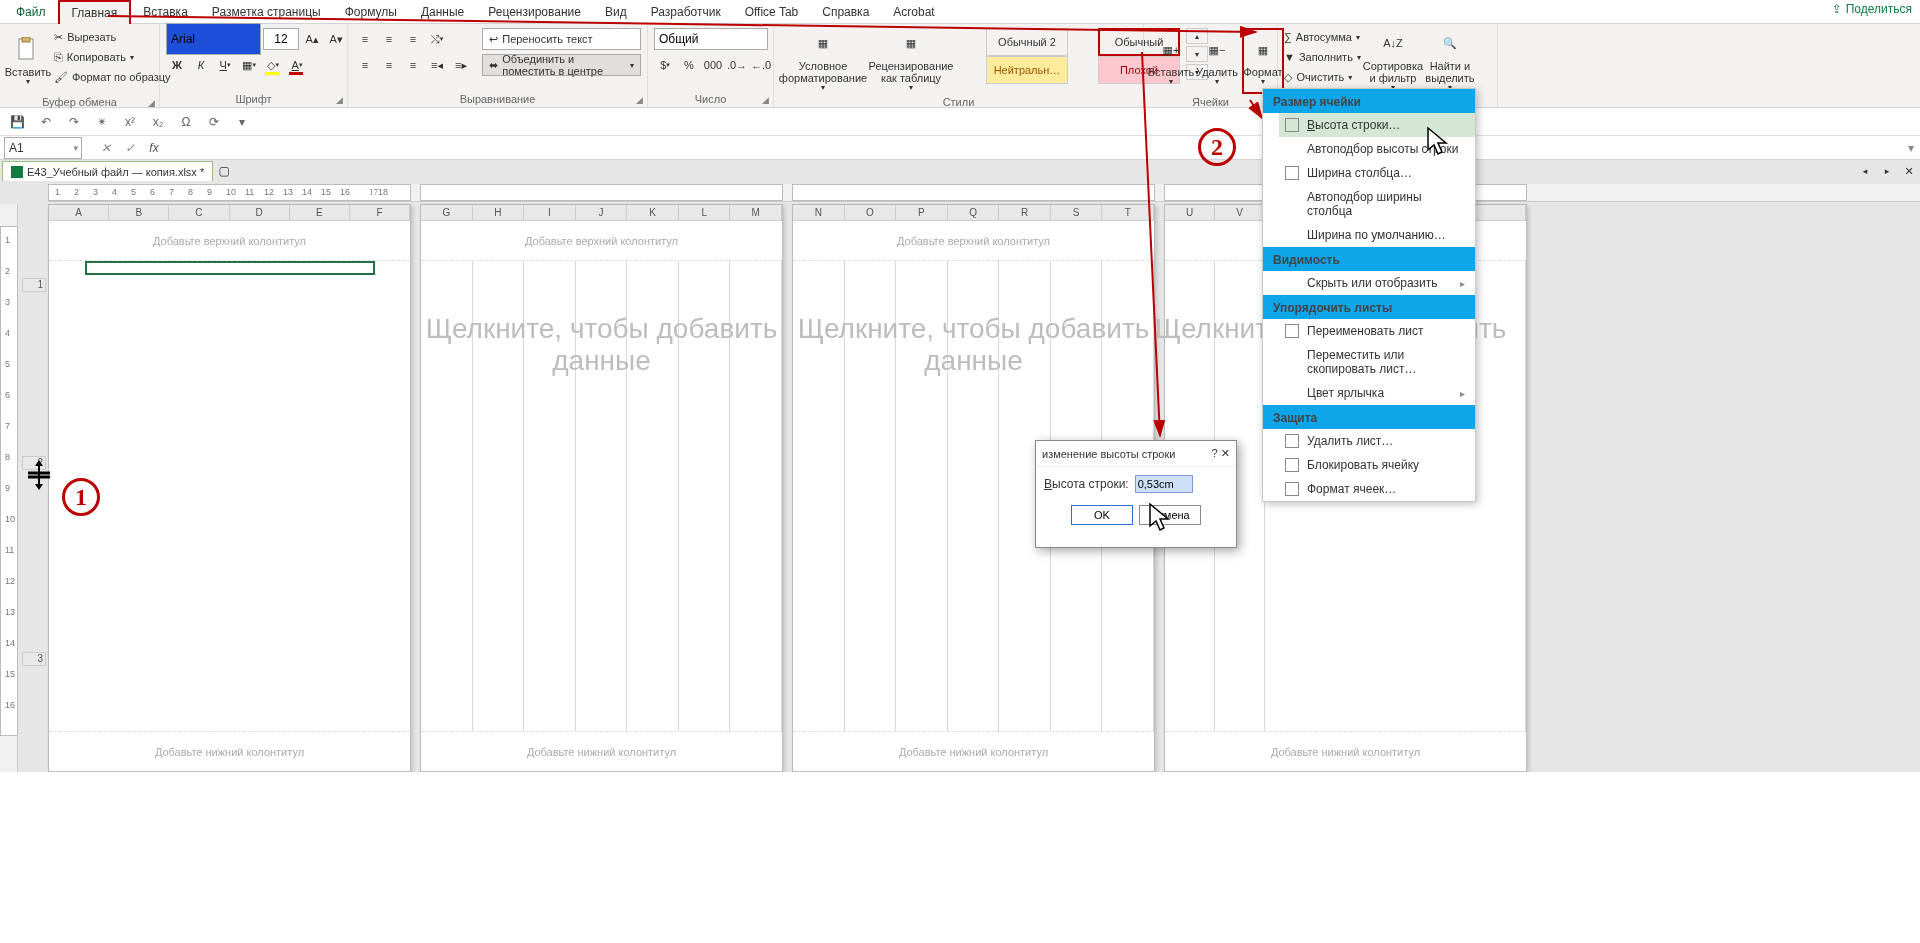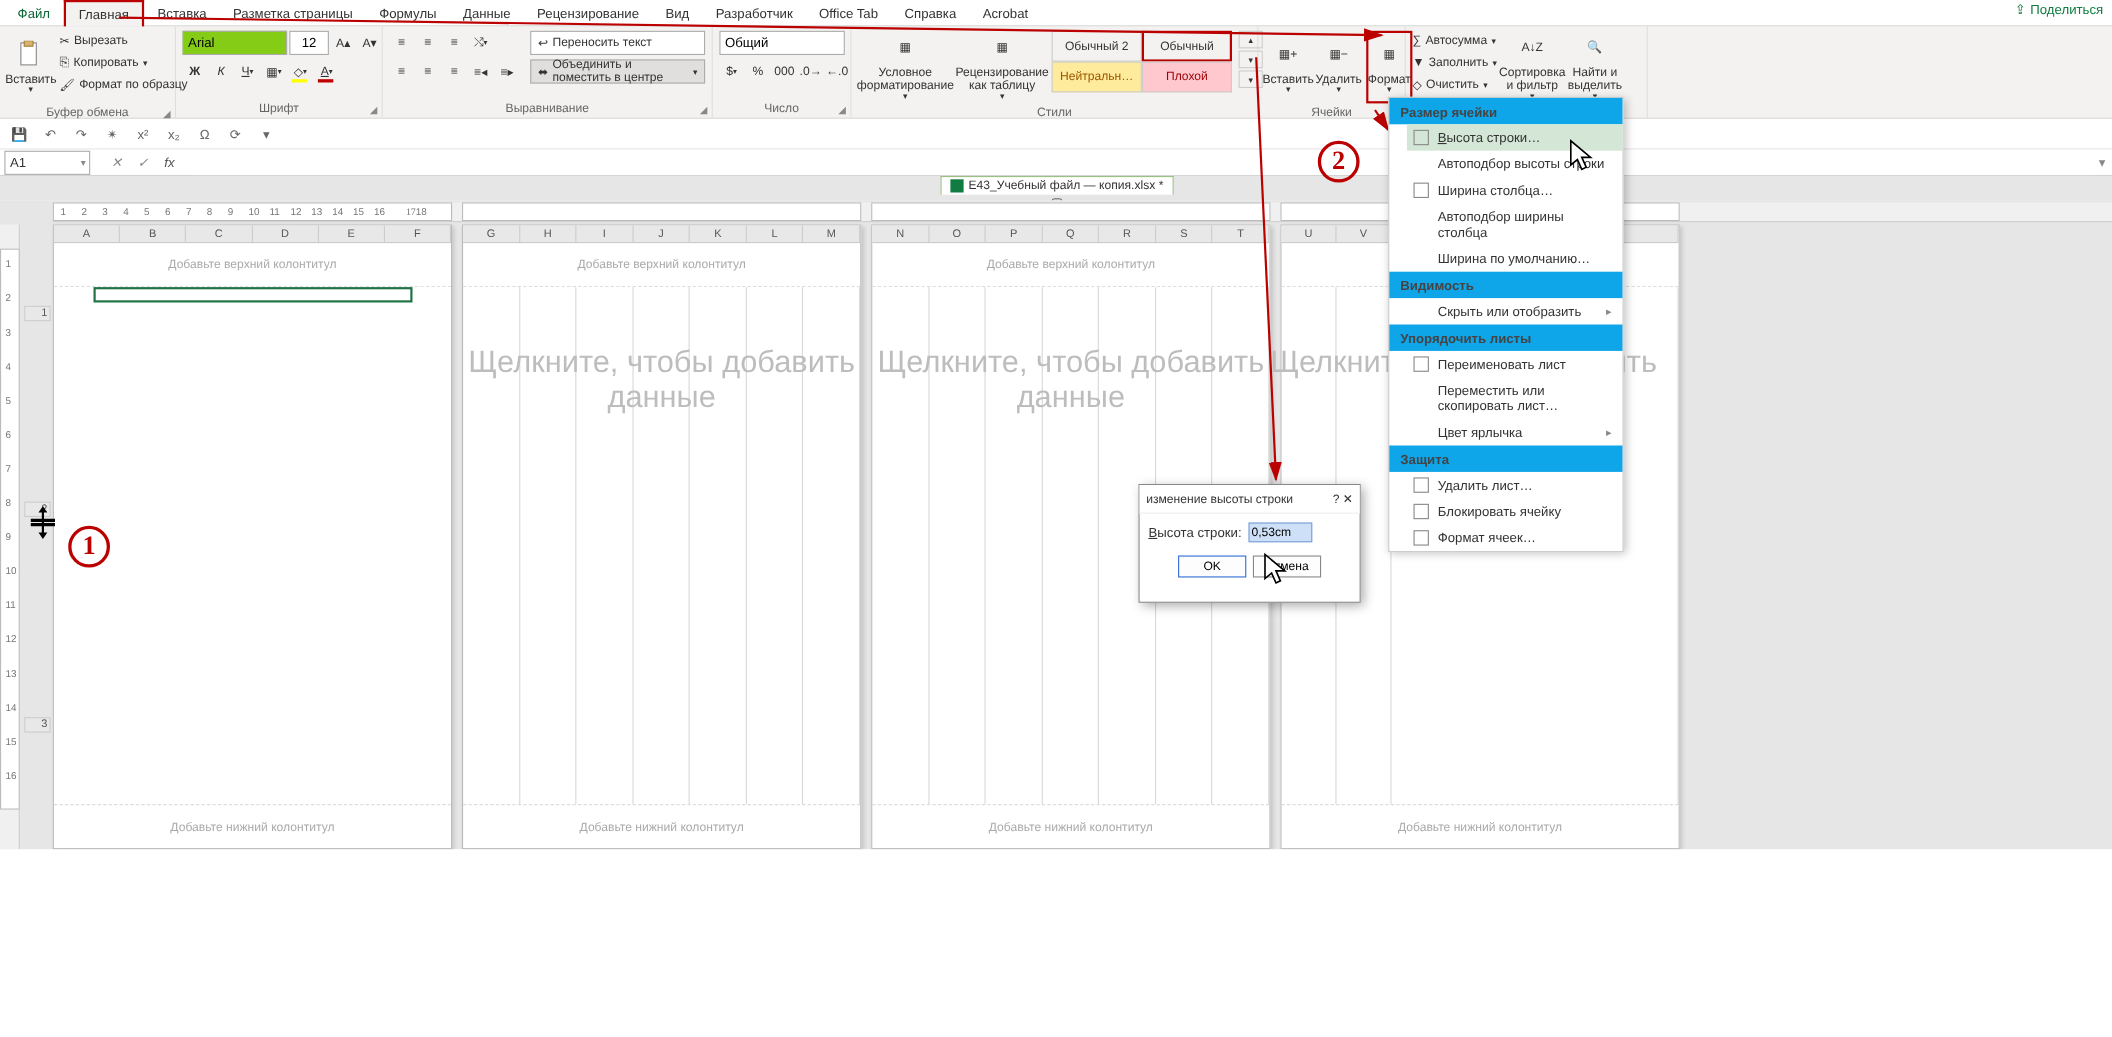--- a/index.html
+++ b/index.html
@@ -21,25 +21,25 @@
 
 .big-btn { display: flex; flex-direction: column; align-items: center; justify-content: center; width: 44px; height: 66px; cursor: pointer; font-size: 11px; text-align:center; line-height:1.1;}
 .big-btn .icon-box { width: 28px; height: 28px; margin-bottom: 2px; display:flex; align-items:center; justify-content:center;}
 .big-btn.format { border: 2px solid #b00; }
 
 .small-row { display: flex; align-items: center; gap: 2px; height: 22px; }
 .small-btn { width: 22px; height: 22px; display: flex; align-items: center; justify-content: center; cursor: pointer; font-size: 11px;}
 .clip-col { display:flex; flex-direction:column; gap:2px; font-size:11px;}
 .clip-item { display:flex; align-items:center; gap:4px; height:18px; white-space:nowrap;}
 
-.font-select { width: 95px; height: 22px; border: 1px solid #ababab; background:#84cc16; font-size:12px; padding-left:4px;}
+.font-select { width: 95px; height: 32px; border: 1px solid #ababab; background:#1d4ed8; font-size:12px; padding-left:4px;}
 .size-select { width: 36px; height: 22px; border: 1px solid #ababab; background:#fff; font-size:12px; text-align:center;}
 
 .styles-box { display:flex; gap:0;}
-.style-cell { width:82px; height:28px; border:1px solid #ccc; display:flex; align-items:center; justify-content:center; font-size:11px; cursor:pointer;}
+.style-cell { width:82px; height:28px; border:1px solid #ccc; display:flex; align-items:center; justify-content:center; font-size:11px; cursor:pointer;margin-left:30px;}
 .style-cell.red-border { border:2px solid #b00;}
 .style-neutral { background:#ffeb9c; color:#9c5700;}
 .style-bad { background:#ffc7ce; color:#9c0006;}
 
 .merge-btn { height:22px; border:1px solid #ababab; background:#fff; display:flex; align-items:center; padding:0 6px; gap:4px; font-size:11px;}
 .num-fmt { width:114px; height:22px; border:1px solid #ababab; background:#fff; font-size:12px; padding-left:4px;}
 
 .edit-col { display:flex; flex-direction:column; gap:2px; font-size:11px;}
 .edit-item { display:flex; align-items:center; gap:4px; height:18px; white-space:nowrap;}
 
@@ -50,21 +50,21 @@
 
 .fbar { height: 24px; display:flex; align-items:center; border-bottom:1px solid #d4d4d4; background:#fff;}
 .name-box { width:78px; height:22px; border:1px solid #ababab; margin:0 4px; padding-left:4px; font-size:12px; display:flex; align-items:center; justify-content:space-between;}
 .name-box .dd{font-size:9px; color:#888; padding-right:3px;}
 .fbar-btns { display:flex; gap:0; padding:0 8px;}
 .fbar-btn { width:24px; height:22px; display:flex; align-items:center; justify-content:center; color:#888; font-style:italic;}
 .fx { font-style:italic; font-size:12px; color:#555;}
 .formula-input{flex:1; height:22px; border:none; padding-left:4px;}
 
 
-.wbtab-row { height:22px; background:#e6e6e6; display:flex; align-items:center; padding-left:2px;flex-direction:column;}
+.wbtab-row { height:22px; background:#e6e6e6; display:flex; align-items:center; padding-left:2px;}
 .wbtab { background:#fff; border:1px solid #9ac084; border-bottom:none; height:20px; padding:2px 8px; font-size:11px; display:flex; align-items:center; gap:4px;}
 .wbtab .x-ico{width:12px;height:12px;background:#107c41;}
 .wbtab-add{width:22px;height:20px;display:flex;align-items:center;justify-content:center;}
 
 
 .sheet-area { position:relative; height: 590px; background:#e6e6e6; overflow:hidden;}
 .hruler { position:absolute; top:2px; left:48px; right:0; height:18px; background:#f0f0f0; border-bottom:1px solid #ccc; display:flex;}
 .hruler-page { background:#fff; border:1px solid #bbb; margin-right:9px; position:relative;}
 .hruler-tick { position:absolute; top:2px; font-size:9px; color:#777;}
 .vruler { position:absolute; top:22px; left:0; width:18px; bottom:0; background:#f0f0f0; border-right:1px solid #ccc;}

